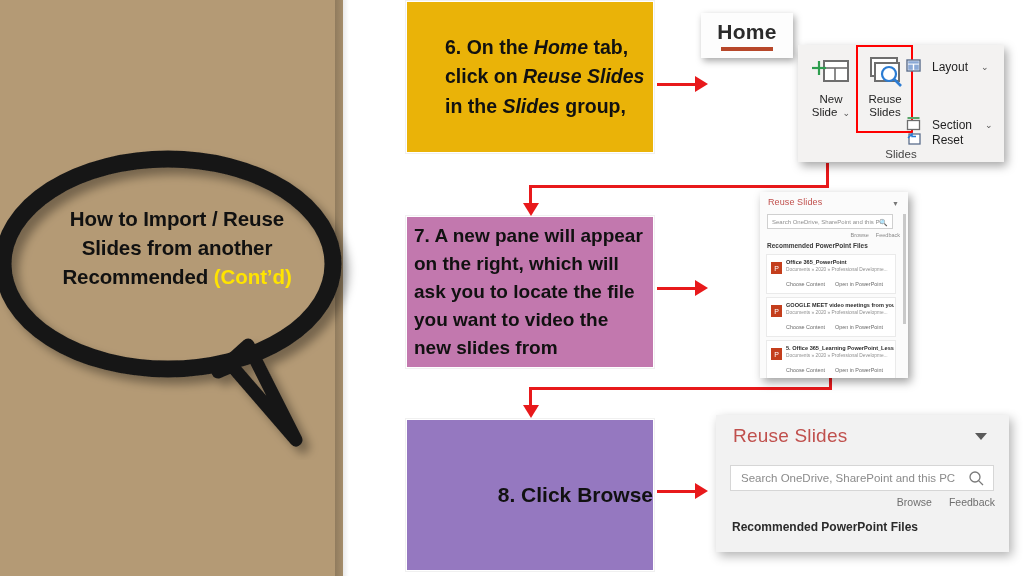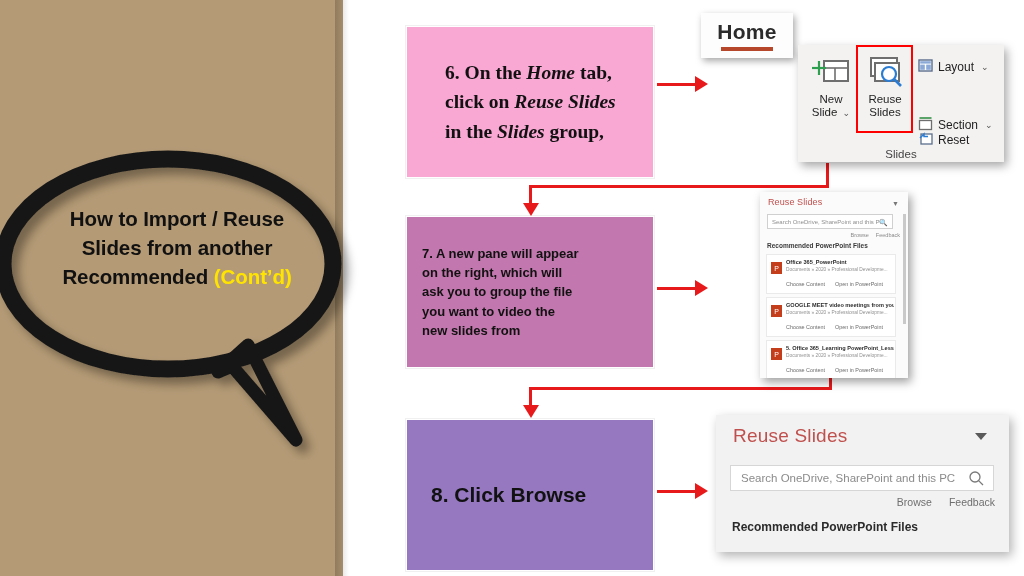--- a/index.html
+++ b/index.html
@@ -38,27 +38,27 @@
     position:absolute;
     box-sizing:border-box;
     border:1px solid #ffffff;
     box-shadow:0 0 0 1px rgba(0,0,0,.06);
     color:#111111;
     font-weight:bold;
     display:flex;
     align-items:center;
   }
   .step-box .inner{padding:0 0 0 36px;width:100%;}
-  #box6{left:406px;top:26px;width:248px;height:152px;background:#f9a8d4;font-family:Liberation Serif, serif;}
+  #box6{left:406px;top:1px;width:248px;height:152px;background:#eab308;}
   #box7{left:406px;top:216px;width:248px;height:152px;background:#c278ae;}
   #box8{left:406px;top:419px;width:248px;height:152px;background:#9578c0;}
 
   #box6 .inner{font-size:19.5px;line-height:1.52;padding-left:38px;}
-  #box7 .inner{font-size:13px;line-height:1.47;padding-left:15px;}
-  #box8 .inner{font-size:21px;line-height:1.4;padding-left:24px;}
+  #box7 .inner{font-size:19px;line-height:1.47;padding-left:7px;}
+  #box8 .inner{font-size:21px;line-height:1.4;padding-left:24px;text-align:right;}
   .step-box i{font-style:italic;}
 
   
   .conn{position:absolute;background:#e8191b;}
   .arrow-head{position:absolute;width:0;height:0;}
   .ah-right{
     border-top:8px solid transparent;border-bottom:8px solid transparent;
     border-left:13px solid #e8191b;
   }
   .ah-down{
@@ -95,22 +95,22 @@
   .rb-reuse{left:62px;top:3px;}
   .rb-icon{width:40px;height:40px;margin:2px auto 3px;position:relative;}
   .rb-caption{display:block;}
 
   .red-outline{
     position:absolute;left:58px;top:0px;width:57px;height:88px;
     border:2.5px solid #ff0000;box-sizing:border-box;
   }
 
   .rb-small{
-    position:absolute;left:120px;font-size:12px;color:#1f1f1f;
-    display:flex;align-items:center;gap:5px;white-space:nowrap;
+    position:absolute;left:108px;font-size:12px;color:#1f1f1f;
+    display:flex;align-items:center;gap:11px;white-space:nowrap;
   }
   .rb-s1{top:13px;}
   .rb-s2{top:42px;margin-top:44px;}
   .rb-s3{top:71px;}
   .chev{font-size:9px;color:#555;margin-left:2px;}
 
   
   .pane-sm{
     position:absolute;left:760px;top:192px;width:148px;height:186px;
     background:#fbfbfb;
@@ -220,21 +220,21 @@
     </div>
   </div>
 
   <div class="step-box" id="box7">
     <div class="inner">
       <div>
         <span>7.</span>
         <span>A new pane will appear</span>
       </div>
       <div>on the right, which will</div>
-      <div>ask you to group the file</div>
+      <div>ask you to locate the file</div>
       <div>you want to video the</div>
       <div>new slides from</div>
     </div>
   </div>
 
   <div class="step-box" id="box8">
     <div class="inner">
       <div>
         <span>8.</span>
         <span>Click Browse</span>

